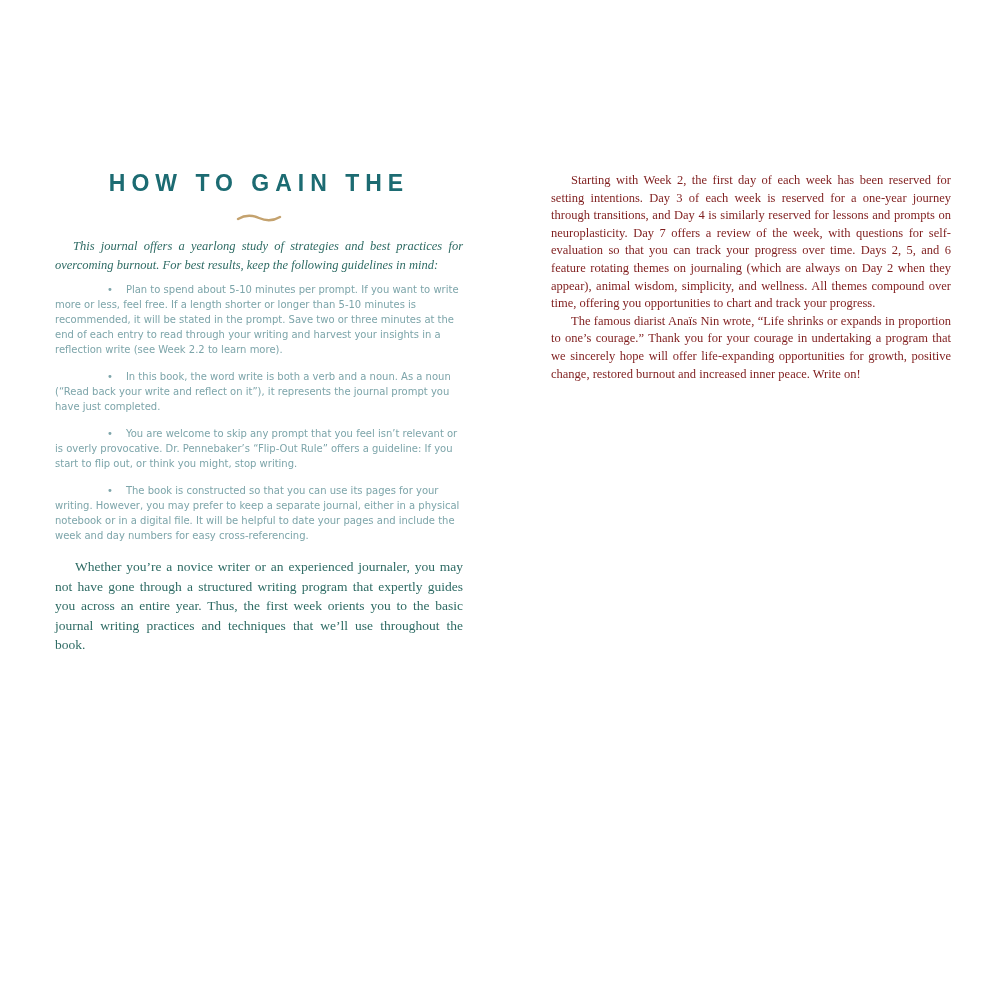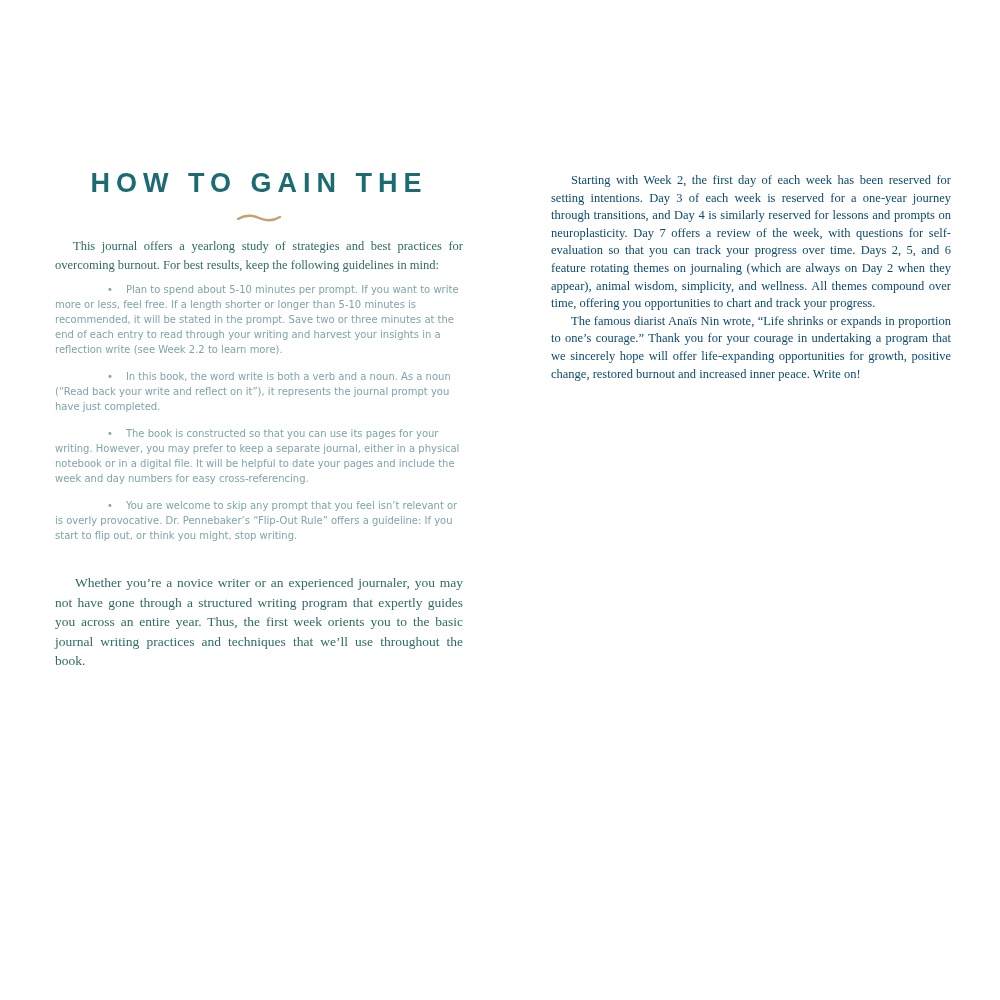--- a/index.html
+++ b/index.html
@@ -15,39 +15,40 @@
   
   .page-left {
     position: absolute;
     left: 55px;
     top: 168px;
     width: 408px;
   }
   .title {
     font-family: "Liberation Sans", sans-serif;
     font-weight: bold;
-    font-size: 27px;
+    font-size: 23px;
     line-height: 30px;
     letter-spacing: 6px;
     color: #1c6b72;
     text-align: center;
   }
   .squiggle-wrap {
     text-align: center;
     margin-top: 12px;
     height: 12px;
   }
   .intro {
     margin-top: 15px;
     font-family: "Liberation Serif", serif;
     font-size: 12.5px;
     line-height: 18.5px;
     color: #2e6b64;
     text-align: justify;
     text-indent: 18px;
+    font-style: italic;
   }
   .bullet-list {
     margin-top: 8px;
     list-style: none;
   }
   .bullet-list li {
     font-family: "DejaVu Sans", sans-serif;
     font-size: 10px;
     line-height: 15px;
     color: #7da5aa;
@@ -55,40 +56,40 @@
     text-align: left;
     margin-bottom: 12px;
   }
   .bullet-dot {
     display: inline-block;
     margin-right: 13px;
     color: #7da5aa;
     font-size: 10px;
   }
   .closing {
-    margin-top: 30px;
+    margin-top: 14px;
     font-family: "Liberation Serif", serif;
     font-size: 13.5px;
     line-height: 19.5px;
     color: #2e6b64;
     text-align: justify;
     text-indent: 20px;
   }
   
   .page-right {
     position: absolute;
     left: 551px;
     top: 172px;
     width: 400px;
   }
   .page-right p {
     font-family: "Liberation Serif", serif;
     font-size: 12.5px;
     line-height: 17.6px;
-    color: #0c4a6e;
+    color: #7f1d1d;
     text-align: justify;
     text-indent: 20px;
   }
 </style>
 </head>
 <body>
 
 <div class="canvas">
 
   <div class="page-left">
@@ -100,22 +101,22 @@
       <svg width="46" height="12" viewBox="0 0 46 12" aria-hidden="true">
         <path d="M2 7 Q 12 1, 23 6 T 44 5" fill="none" stroke="#c4a26e" stroke-width="2.4" stroke-linecap="round"></path>
       </svg>
     </div>
 
     <p class="intro">This journal offers a yearlong study of strategies and best practices for overcoming burnout. For best results, keep the following guidelines in mind:</p>
 
     <ul class="bullet-list">
       <li><span class="bullet-dot">•</span><span>Plan to spend about 5-10 minutes per prompt. If you want to write more or less, feel free. If a length shorter or longer than 5-10 minutes is recommended, it will be stated in the prompt. Save two or three minutes at the end of each entry to read through your writing and harvest your insights in a reflection write (see Week 2.2 to learn more).</span></li>
       <li><span class="bullet-dot">•</span><span>In this book, the word write is both a verb and a noun. As a noun (“Read back your write and reflect on it”), it represents the journal prompt you have just completed.</span></li>
+      <li><span class="bullet-dot">•</span><span>You are welcome to skip any prompt that you feel isn’t relevant or is overly provocative. Dr. Pennebaker’s “Flip-Out Rule” offers a guideline: If you start to flip out, or think you might, stop writing.</span></li>
       <li><span class="bullet-dot">•</span><span>The book is constructed so that you can use its pages for your writing. However, you may prefer to keep a separate journal, either in a physical notebook or in a digital file. It will be helpful to date your pages and include the week and day numbers for easy cross-referencing.</span></li>
-      <li><span class="bullet-dot">•</span><span>You are welcome to skip any prompt that you feel isn’t relevant or is overly provocative. Dr. Pennebaker’s “Flip-Out Rule” offers a guideline: If you start to flip out, or think you might, stop writing.</span></li>
     </ul>
 
     <p class="closing">Whether you’re a novice writer or an experienced journaler, you may not have gone through a structured writing program that expertly guides you across an entire year. Thus, the first week orients you to the basic journal writing practices and techniques that we’ll use throughout the book.</p>
   </div>
 
   <div class="page-right">
     <p>Starting with Week 2, the first day of each week has been reserved for setting intentions. Day 3 of each week is reserved for a one-year journey through transitions, and Day 4 is similarly reserved for lessons and prompts on neuroplasticity. Day 7 offers a review of the week, with questions for self-evaluation so that you can track your progress over time. Days 2, 5, and 6 feature rotating themes on journaling (which are always on Day 2 when they appear), animal wisdom, simplicity, and wellness. All themes compound over time, offering you opportunities to chart and track your progress.</p>
     <p>The famous diarist Anaïs Nin wrote, “Life shrinks or expands in proportion to one’s courage.” Thank you for your courage in undertaking a program that we sincerely hope will offer life-expanding opportunities for growth, positive change, restored burnout and increased inner peace. Write on!</p>
   </div>
 

